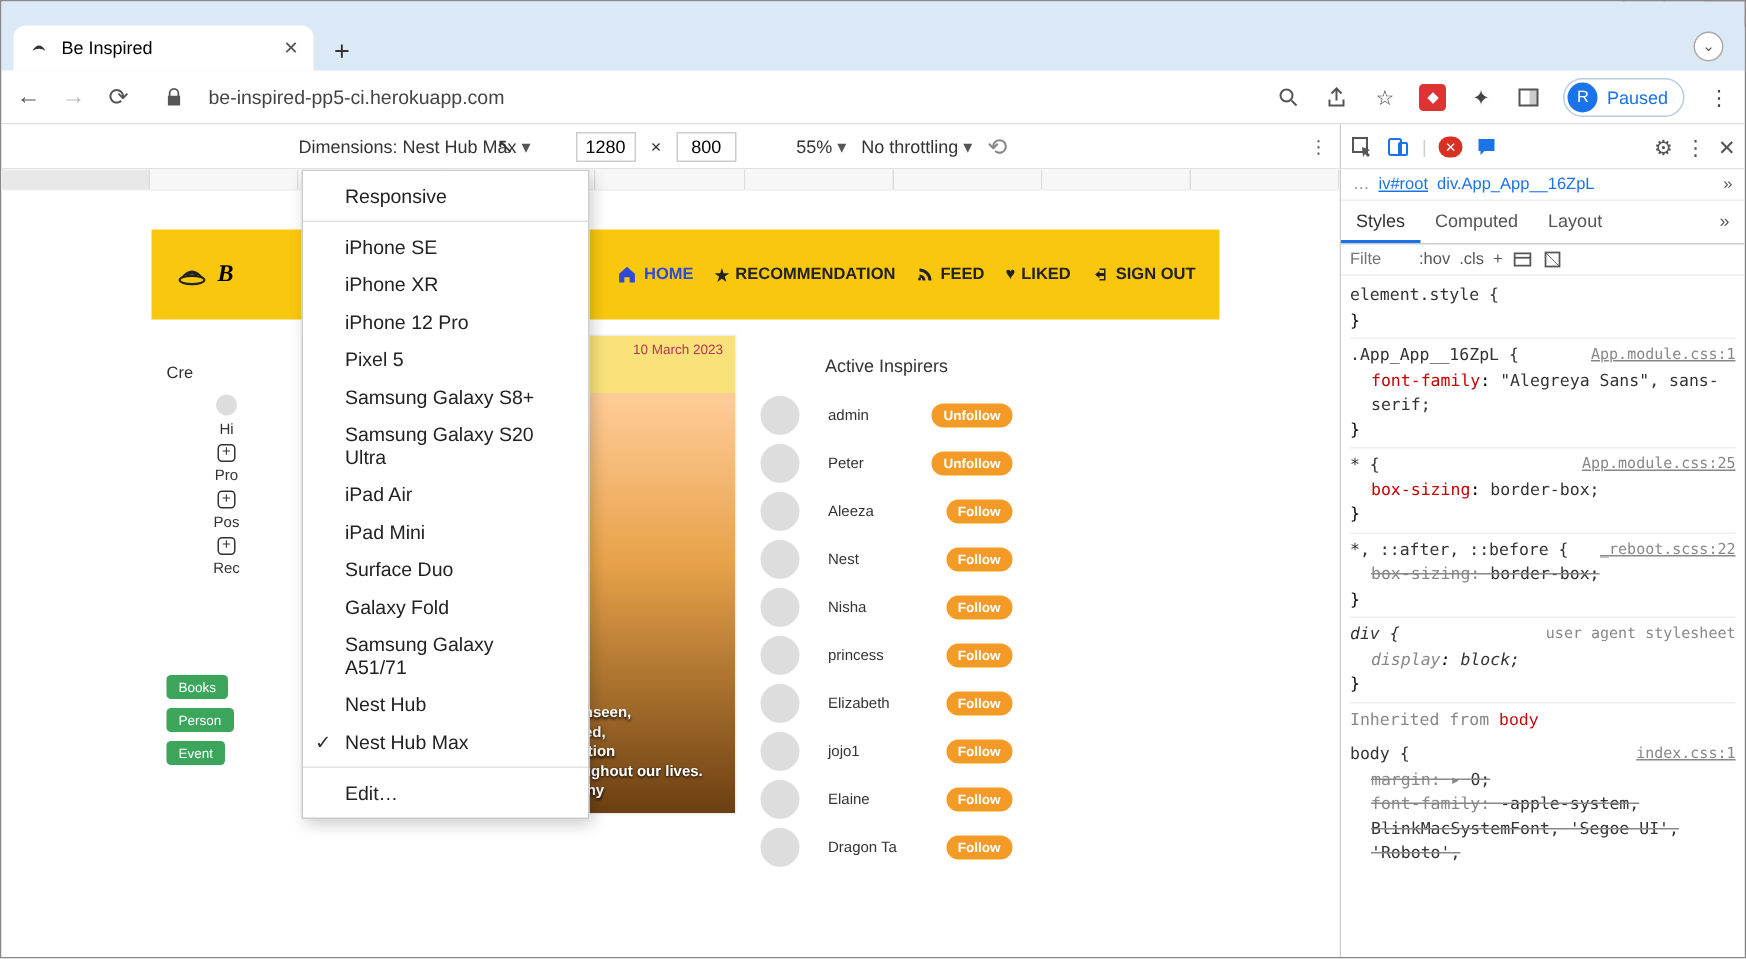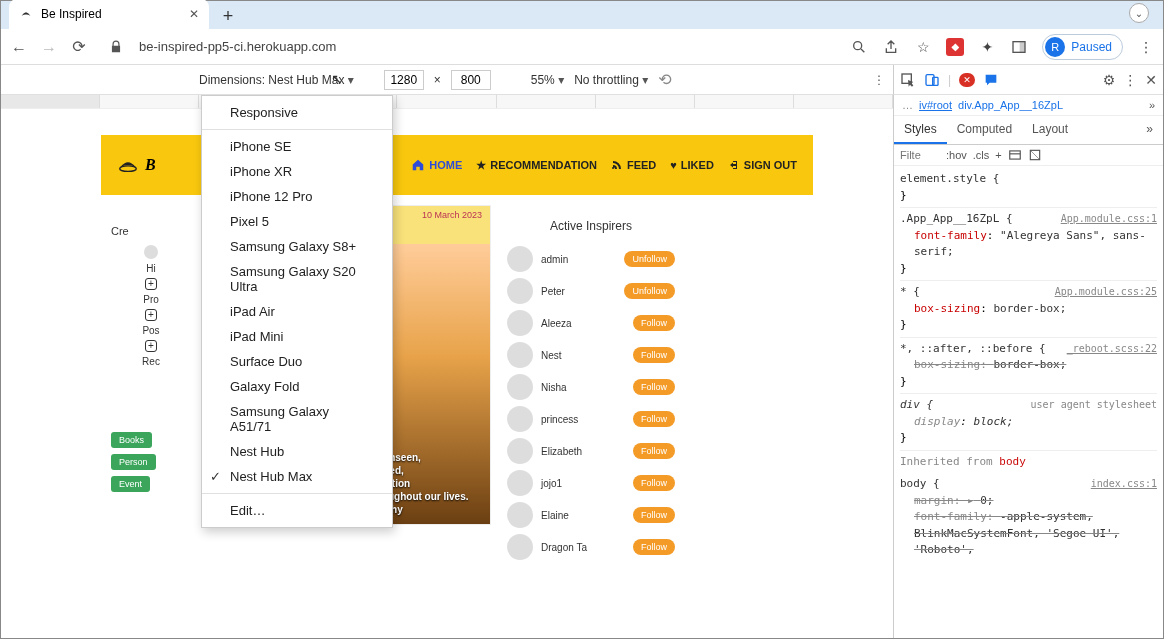--- a/index.html
+++ b/index.html
@@ -3,21 +3,21 @@
 <meta charset="utf-8">
 <style>
 * { margin: 0; padding: 0; box-sizing: border-box; }
 body { font-family: "Segoe UI", Arial, sans-serif; font-size: 12px; background: #fff; overflow: hidden; }
 .window { width: 1164px; height: 639px; display: flex; flex-direction: column; border: 1px solid #888; }
 .winbtns { display: flex; position: absolute; top: 0; right: 0; }
 .winbtn { width: 28px; height: 18px; display: flex; align-items: center; justify-content: center; font-size: 10px; background: linear-gradient(#f5f5f5,#ddd); border: 1px solid #888; margin-left: -1px; }
 .winbtn.close { background: linear-gradient(#e56,#c00); color: #fff; }
 
 
-.tabstrip { height: 28px; background: #dbe9f7; display: flex; align-items: flex-end; padding: 0 8px; position: relative; }
+.tabstrip { height: 46px; background: #dbe9f7; display: flex; align-items: flex-end; padding: 0 8px; position: relative; }
 .tab { background: #fff; height: 30px; border-radius: 8px 8px 0 0; display: flex; align-items: center; padding: 0 10px; gap: 8px; min-width: 200px; margin-top: 4px; }
 .tab .favicon { width: 14px; height: 14px; }
 .tab .x { color: #555; margin-left: auto; }
 .newtab { width: 26px; height: 26px; border-radius: 50%; display: flex; align-items: center; justify-content: center; margin-left: 6px; color: #333; font-size: 18px; }
 .chev-circle { width: 20px; height: 20px; border: 1px solid #aaa; border-radius: 50%; background: #fff; display: flex; align-items: center; justify-content: center; margin-left: auto; margin-right: 6px; margin-bottom: 6px; font-size: 10px; color: #555; }
 
 
 .addrbar { height: 36px; background: #fff; border-bottom: 1px solid #ddd; display: flex; align-items: center; padding: 0 8px; gap: 10px; }
 .navicon { color: #555; font-size: 16px; width: 20px; text-align: center; }
 .lock { color: #555; }
@@ -71,24 +71,24 @@
 .pill { background: #3ba55c; color: #fff; font-size: 9px; padding: 3px 8px; border-radius: 3px; margin: 3px 0 3px 10px; display: inline-block; }
 .center-col { width: 290px; }
 .post-card { border: 1px solid #eee; }
 .post-top { background: #f9e27a; height: 38px; display: flex; justify-content: flex-end; align-items: flex-start; padding: 4px 8px; font-size: 9px; color: #b35; }
 .post-img { height: 280px; background: linear-gradient(180deg,#fc9 0%,#e8a34a 40%,#6b3f12 100%); position: relative; display: flex; flex-direction: column; justify-content: flex-end; align-items: center; color: #fff; font-size: 10px; text-align: center; padding-bottom: 8px; }
 .post-img::before { content:""; position:absolute; left:42%; top:20%; width:30px; height:80px; background:#2a1a0a; border-radius:10px 10px 0 0; }
 .post-img::after { content:""; position:absolute; left:38%; top:55%; width:16px; height:40px; background:#3a2210; border-radius:8px 8px 0 0; }
 .qline { position: relative; z-index: 2; text-shadow: 0 1px 2px #000; font-weight: bold; line-height: 1.3; }
 .right-col { width: 180px; }
 .right-col h4 { text-align: center; font-size: 12px; padding: 14px 0 10px; font-weight: normal; color: #333; }
-.insp-row { display: flex; align-items: center; gap: 8px; padding: 3px 6px; }
+.insp-row { display: flex; align-items: center; gap: 19px; padding: 3px 6px; }
 .insp-av { width: 26px; height: 26px; border-radius: 50%; background: #ddd; flex-shrink: 0; }
 .insp-name { font-size: 10px; color: #333; flex: 1; }
-.insp-btn { background: #f49b27; color: #fff; font-size: 9px; padding: 3px 8px; border-radius: 10px; border: none; font-weight: normal; }
+.insp-btn { background: #f49b27; color: #fff; font-size: 9px; padding: 3px 8px; border-radius: 10px; border: none; font-weight: bold; }
 
 
 .crumb { padding: 4px 8px; font-size: 11px; color: #888; border-bottom: 1px solid #eee; display: flex; gap: 6px; align-items: center; }
 .crumb .lnk { color: #1a73e8; text-decoration: underline; }
 .crumb .cls { color: #1a73e8; }
 .dp-tabs { display: flex; border-bottom: 1px solid #ccc; font-size: 12px; }
 .dp-tab { padding: 6px 10px; color: #555; }
 .dp-tab.active { color: #333; border-bottom: 2px solid #1a73e8; }
 .dp-tab.more { margin-left: auto; }
 .dp-filter { display: flex; align-items: center; border-bottom: 1px solid #eee; padding: 3px 6px; gap: 6px; font-size: 11px; color: #555; }

